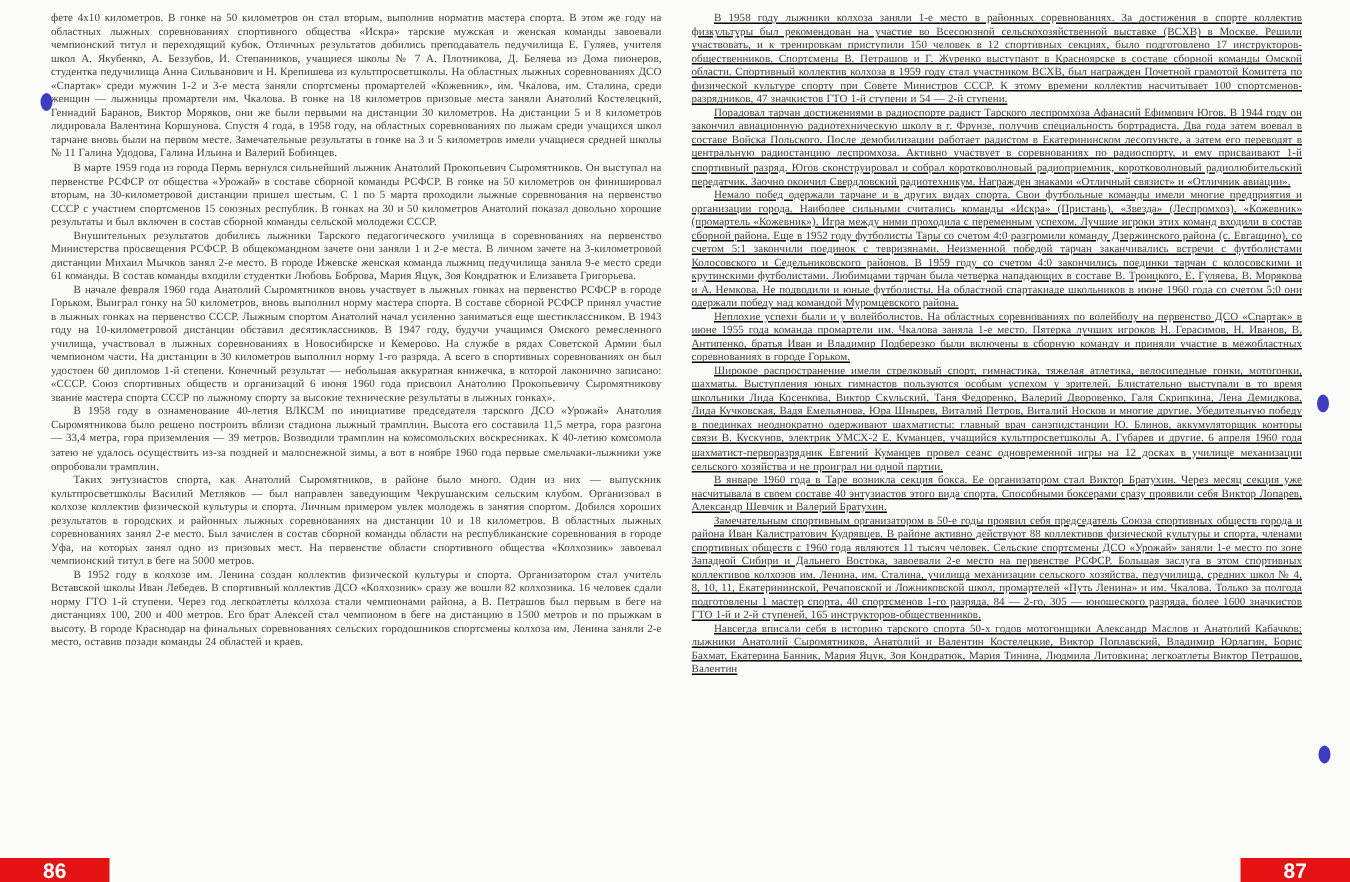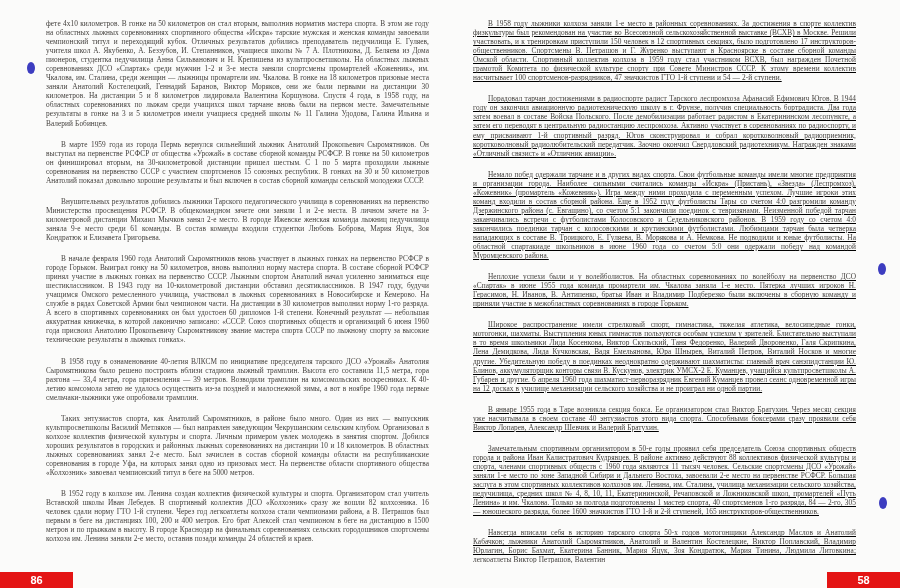--- a/index.html
+++ b/index.html
@@ -14,40 +14,40 @@
   .page {
     position: absolute;
     top: 7px;
     width: 407px;
     height: 556px;
     overflow: hidden;
   }
   .page-left  { left: 34px; }
   .page-right { left: 461px; text-decoration: underline; }
   p.para {
-    margin: 12px;
+    margin: 0;
     font-size: 7.35px;
     line-height: 9.05px;
     text-align: justify;
     color: #413e3b;
     text-indent: 15px;
     letter-spacing: 0.05px;
     word-spacing: 0.2px;
   }
   p.para.no-indent { text-indent: 0; }
   .pagebar {
     position: absolute;
     bottom: 0;
     height: 16px;
     width: 73px;
     background: #e41414;
     color: #ffffff;
     font-family: "Liberation Sans", sans-serif;
     font-weight: bold;
-    font-size: 11px;
+    font-size: 14px;
     display: flex;
     align-items: center;
     justify-content: center;
   }
   .pagebar-left  { left: 0; }
   .pagebar-right { right: 0; }
   .ink-dot {
     position: absolute;
     width: 8px;
     height: 12px;
@@ -72,30 +72,30 @@
       <p class="para">Таких энтузиастов спорта, как Анатолий Сыромятников, в районе было много. Один из них — выпускник культпросветшколы Василий Метляков — был направлен заведующим Чекрушанским сельским клубом. Организовал в колхозе коллектив физической культуры и спорта. Личным примером увлек молодежь в занятия спортом. Добился хороших результатов в городских и районных лыжных соревнованиях на дистанции 10 и 18 километров. В областных лыжных соревнованиях занял 2-е место. Был зачислен в состав сборной команды области на республиканские соревнования в городе Уфа, на которых занял одно из призовых мест. На первенстве области спортивного общества «Колхозник» завоевал чемпионский титул в беге на 5000 метров.</p>
       <p class="para">В 1952 году в колхозе им. Ленина создан коллектив физической культуры и спорта. Организатором стал учитель Вставской школы Иван Лебедев. В спортивный коллектив ДСО «Колхозник» сразу же вошли 82 колхозника. 16 человек сдали норму ГТО 1-й ступени. Через год легкоатлеты колхоза стали чемпионами района, а В. Петрашов был первым в беге на дистанциях 100, 200 и 400 метров. Его брат Алексей стал чемпионом в беге на дистанцию в 1500 метров и по прыжкам в высоту. В городе Краснодар на финальных соревнованиях сельских городошников спортсмены колхоза им. Ленина заняли 2-е место, оставив позади команды 24 областей и краев.</p>
     </div>
 
   <div class="page page-right">
       <p class="para">В 1958 году лыжники колхоза заняли 1-е место в районных соревнованиях. За достижения в спорте коллектив физкультуры был рекомендован на участие во Всесоюзной сельскохозяйственной выставке (ВСХВ) в Москве. Решили участвовать, и к тренировкам приступили 150 человек в 12 спортивных секциях, было подготовлено 17 инструкторов-общественников. Спортсмены В. Петрашов и Г. Журенко выступают в Красноярске в составе сборной команды Омской области. Спортивный коллектив колхоза в 1959 году стал участником ВСХВ, был награжден Почетной грамотой Комитета по физической культуре спорту при Совете Министров СССР. К этому времени коллектив насчитывает 100 спортсменов-разрядников, 47 значкистов ГТО 1-й ступени и 54 — 2-й ступени.</p>
       <p class="para">Порадовал тарчан достижениями в радиоспорте радист Тарского леспромхоза Афанасий Ефимович Югов. В 1944 году он закончил авиационную радиотехническую школу в г. Фрунзе, получив специальность бортрадиста. Два года затем воевал в составе Войска Польского. После демобилизации работает радистом в Екатерининском лесопункте, а затем его переводят в центральную радиостанцию леспромхоза. Активно участвует в соревнованиях по радиоспорту, и ему присваивают 1-й спортивный разряд. Югов сконструировал и собрал коротковолновый радиоприемник, коротковолновый радиолюбительский передатчик. Заочно окончил Свердловский радиотехникум. Награжден знаками «Отличный связист» и «Отличник авиации».</p>
       <p class="para">Немало побед одержали тарчане и в других видах спорта. Свои футбольные команды имели многие предприятия и организации города. Наиболее сильными считались команды «Искра» (Пристань), «Звезда» (Леспромхоз), «Кожевник» (промартель «Кожевник»). Игра между ними проходила с переменным успехом. Лучшие игроки этих команд входили в состав сборной района. Еще в 1952 году футболисты Тары со счетом 4:0 разгромили команду Дзержинского района (с. Евгащино), со счетом 5:1 закончили поединок с тевризянами. Неизменной победой тарчан заканчивались встречи с футболистами Колосовского и Седельниковского районов. В 1959 году со счетом 4:0 закончились поединки тарчан с колосовскими и крутинскими футболистами. Любимцами тарчан была четверка нападающих в составе В. Троицкого, Е. Гуляева, В. Морякова и А. Немкова. Не подводили и юные футболисты. На областной спартакиаде школьников в июне 1960 года со счетом 5:0 они одержали победу над командой Муромцевского района.</p>
       <p class="para">Неплохие успехи были и у волейболистов. На областных соревнованиях по волейболу на первенство ДСО «Спартак» в июне 1955 года команда промартели им. Чкалова заняла 1-е место. Пятерка лучших игроков Н. Герасимов, Н. Иванов, В. Антипенко, братья Иван и Владимир Подберезко были включены в сборную команду и приняли участие в межобластных соревнованиях в городе Горьком.</p>
       <p class="para">Широкое распространение имели стрелковый спорт, гимнастика, тяжелая атлетика, велосипедные гонки, мотогонки, шахматы. Выступления юных гимнастов пользуются особым успехом у зрителей. Блистательно выступали в то время школьники Лида Косенкова, Виктор Скульский, Таня Федоренко, Валерий Дворовенко, Галя Скрипкина, Лена Демидкова, Лида Кучковская, Вадя Емельянова, Юра Шнырев, Виталий Петров, Виталий Носков и многие другие. Убедительную победу в поединках неоднократно одерживают шахматисты: главный врач санэпидстанции Ю. Блинов, аккумуляторщик конторы связи В. Кускунов, электрик УМСХ-2 Е. Куманцев, учащийся культпросветшколы А. Губарев и другие. 6 апреля 1960 года шахматист-перворазрядник Евгений Куманцев провел сеанс одновременной игры на 12 досках в училище механизации сельского хозяйства и не проиграл ни одной партии.</p>
-      <p class="para">В январе 1955 года в Таре возникла секция бокса. Ее организатором стал Виктор Братухин. Через месяц секция уже насчитывала в своем составе 40 энтузиастов этого вида спорта. Способными боксерами сразу проявили себя Виктор Лопарев, Александр Шевчик и Валерий Братухин.</p>
+      <p class="para">В январе 1960 года в Таре возникла секция бокса. Ее организатором стал Виктор Братухин. Через месяц секция уже насчитывала в своем составе 40 энтузиастов этого вида спорта. Способными боксерами сразу проявили себя Виктор Лопарев, Александр Шевчик и Валерий Братухин.</p>
       <p class="para">Замечательным спортивным организатором в 50-е годы проявил себя председатель Союза спортивных обществ города и района Иван Калистратович Кудрявцев. В районе активно действуют 88 коллективов физической культуры и спорта, членами спортивных обществ с 1960 года являются 11 тысяч человек. Сельские спортсмены ДСО «Урожай» заняли 1-е место по зоне Западной Сибири и Дальнего Востока, завоевали 2-е место на первенстве РСФСР. Большая заслуга в этом спортивных коллективов колхозов им. Ленина, им. Сталина, училища механизации сельского хозяйства, педучилища, средних школ № 4, 8, 10, 11, Екатерининской, Речаповской и Ложниковской школ, промартелей «Путь Ленина» и им. Чкалова. Только за полгода подготовлены 1 мастер спорта, 40 спортсменов 1-го разряда, 84 — 2-го, 305 — юношеского разряда, более 1600 значкистов ГТО 1-й и 2-й ступеней, 165 инструкторов-общественников.</p>
       <p class="para">Навсегда вписали себя в историю тарского спорта 50-х годов мотогонщики Александр Маслов и Анатолий Кабачков; лыжники Анатолий Сыромятников, Анатолий и Валентин Костелецкие, Виктор Поплавский, Владимир Юрлагин, Борис Бахмат, Екатерина Банник, Мария Яцук, Зоя Кондратюк, Мария Тинина, Людмила Литовкина; легкоатлеты Виктор Петрашов, Валентин</p>
     </div>
 
   <div class="ink-dot ink-dot-1"></div>
   <div class="ink-dot ink-dot-2"></div>
   <div class="ink-dot ink-dot-3"></div>
 
   <div class="pagebar pagebar-left">
     <span>86</span>
   </div>
 
   <div class="pagebar pagebar-right">
-    <span>58</span>
+    <span>87</span>
   </div>
 
 </div>
 
 </body></html>

